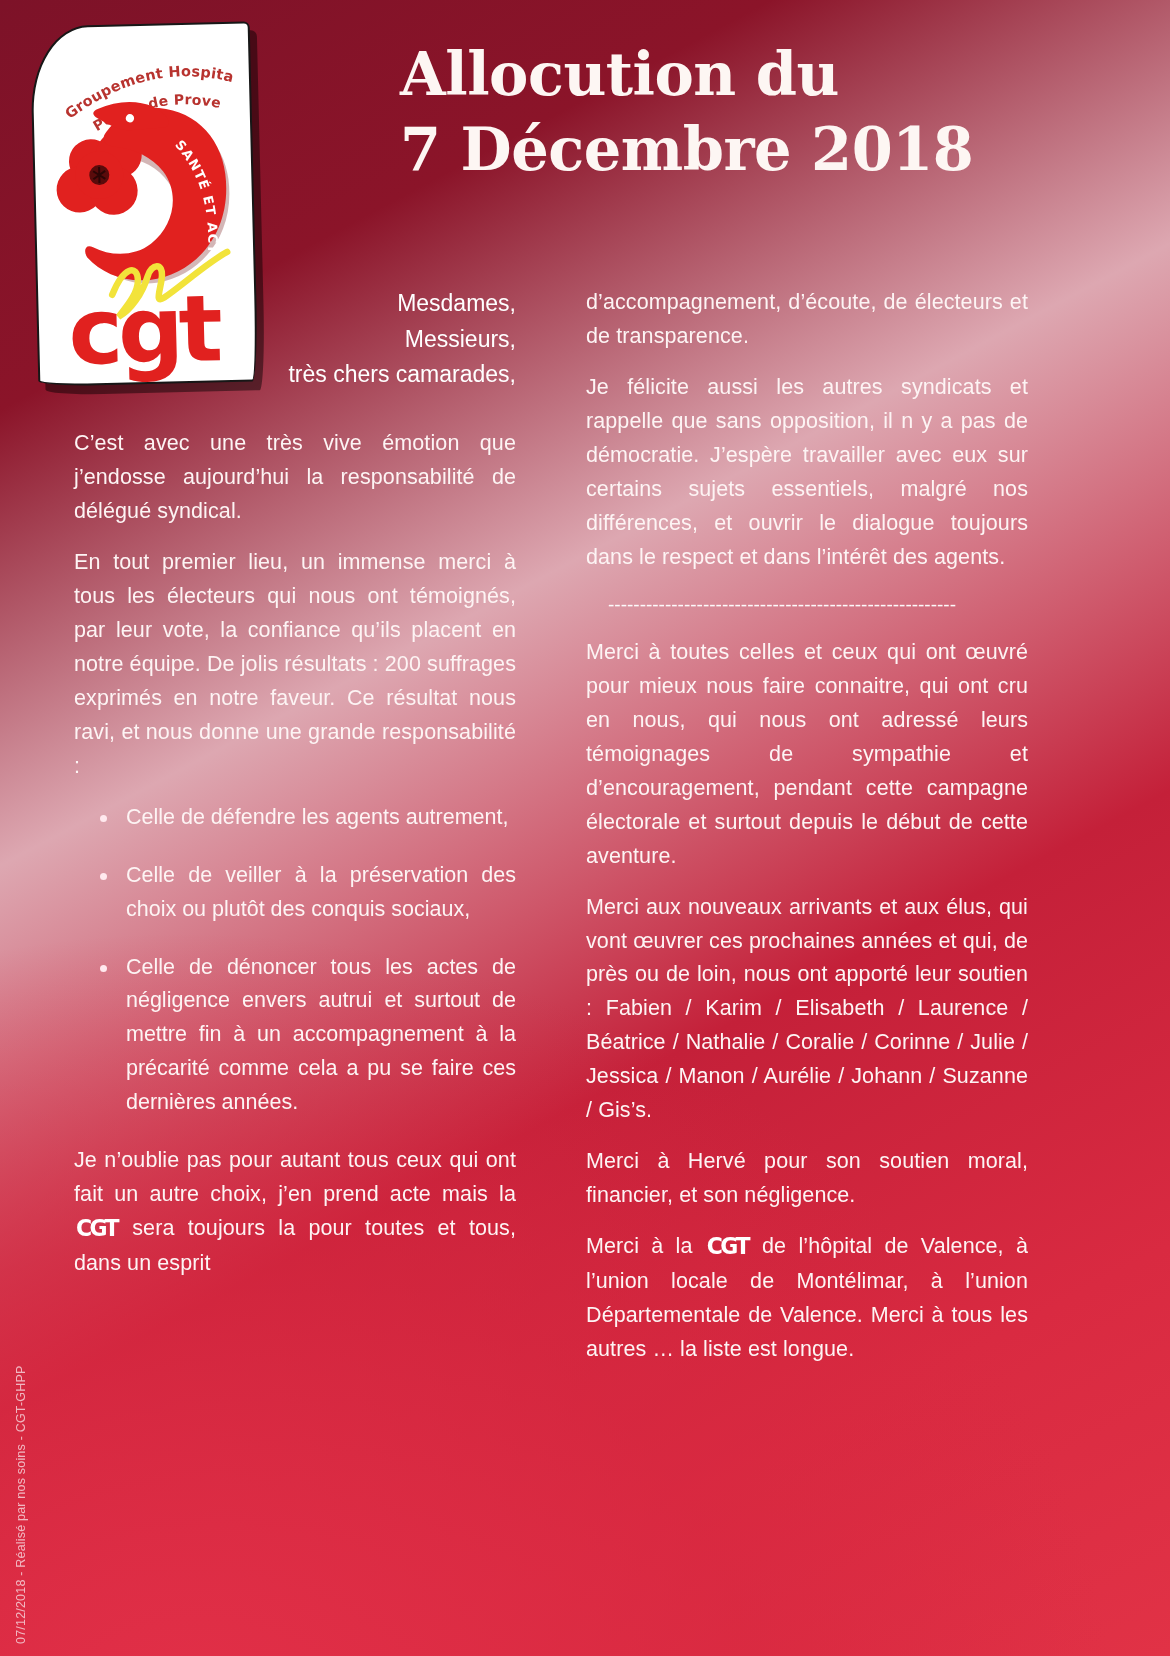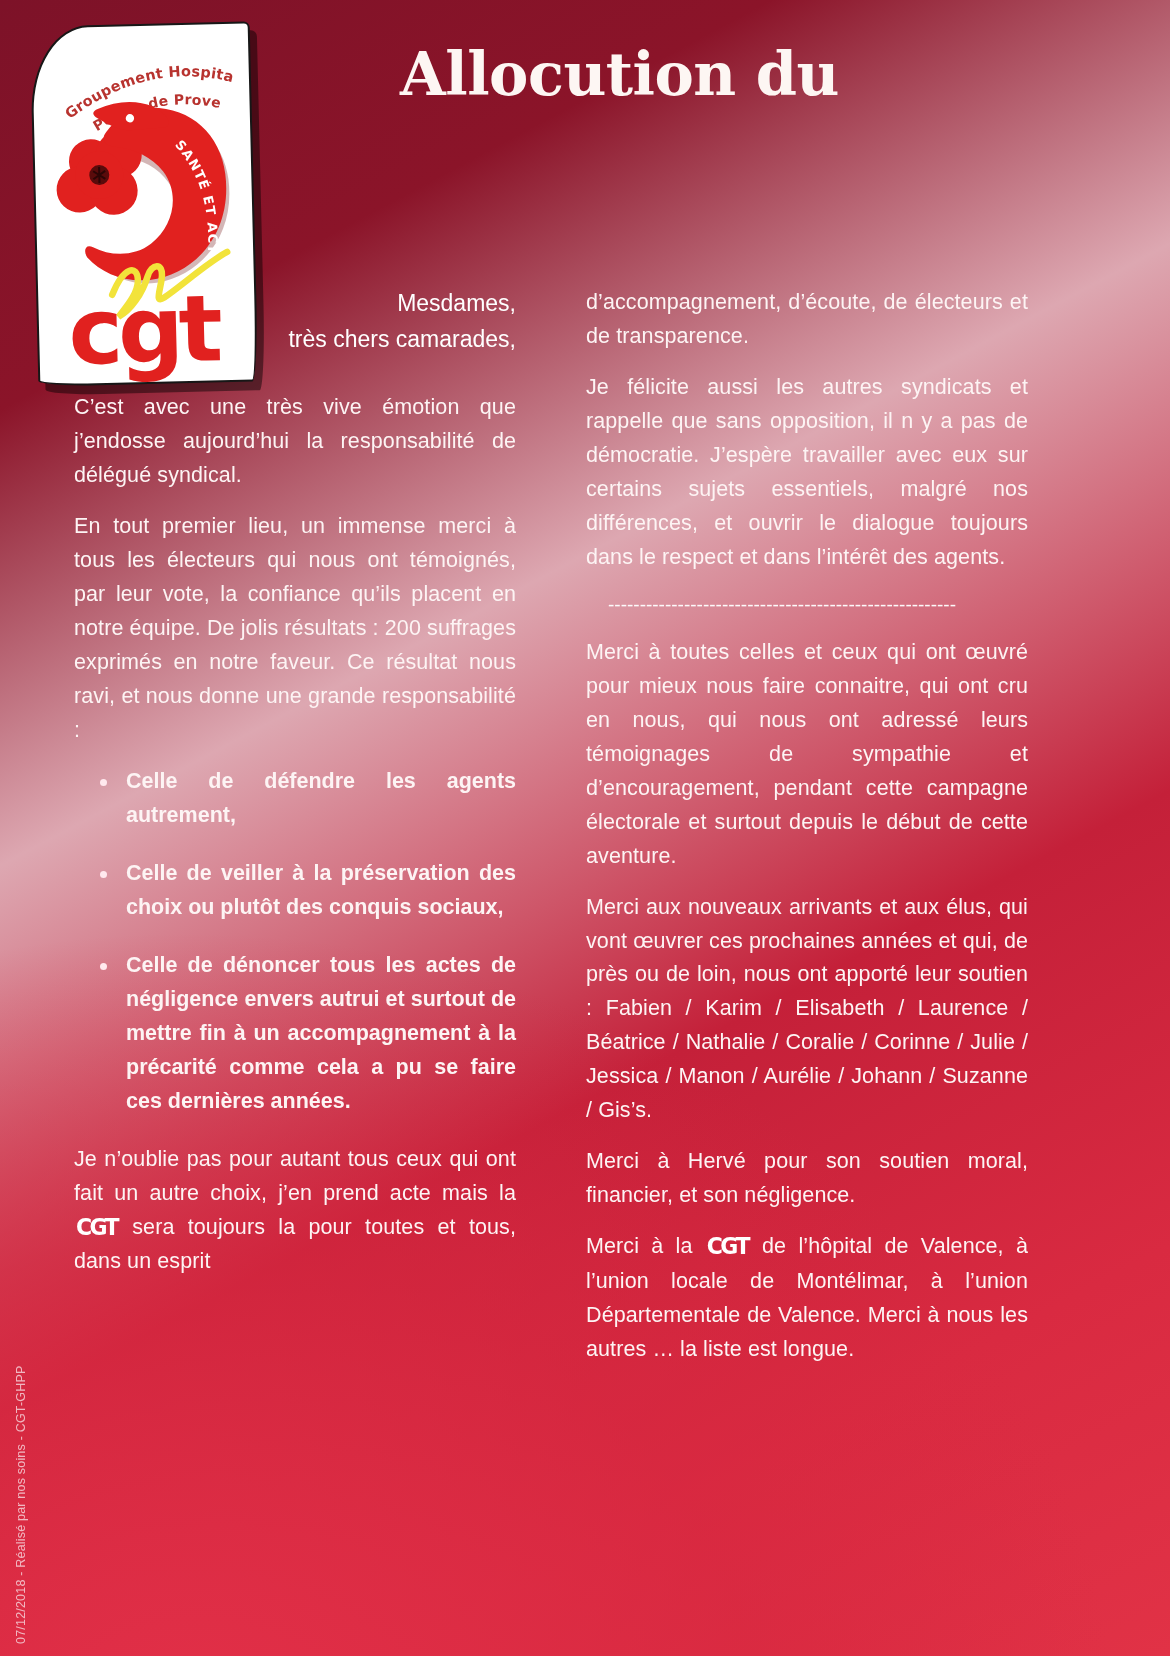--- a/index.html
+++ b/index.html
@@ -121,21 +121,21 @@
     margin: 3px 0 18px 0;
     padding: 0 0 0 52px;
     list-style: none;
   }
   ul.bullets > li {
     position: relative;
     margin: 0 0 24px 0;
     font-size: 21.5px;
     line-height: 1.58;
     text-align: justify;
-    font-weight: 700;
+    font-weight: 400;
     color: #fdf4f4;
   }
   ul.bullets > li::before {
     content: "";
     position: absolute;
     left: -26px;
     top: 14px;
     width: 7px;
     height: 7px;
     border-radius: 50%;
@@ -235,29 +235,31 @@
                      C114 238 126 236 124 252 C122 266 116 278 126 272 C142 262 170 238 190 228" fill="none" stroke="#f2e33a" stroke-width="6.5" stroke-linecap="round"></path>
           </g>
 
           <text x="104" y="336" font-family="DejaVu Sans, sans-serif" font-size="92" font-weight="900" fill="#e1211f" text-anchor="middle" letter-spacing="-5">cgt</text>
         </svg>
       </div>
     </div>
 
     <div class="title">
       <span class="l1">Allocution du</span>
+      <span class="l2">7 Décembre 2018</span>
     </div>
   </div>
 
   <div class="cols">
 
     <div class="col col-left">
 
       <div class="salutation">
         <span>Mesdames,</span>
+        <span>Messieurs,</span>
         <span>très chers camarades,</span>
       </div>
 
       <p class="body">C’est avec une très vive émotion que j’endosse aujourd’hui la responsabilité de délégué syndical.</p>
       <p class="body">En tout premier lieu, un immense merci à tous les électeurs qui nous ont témoignés, par leur vote, la confiance qu’ils placent en notre équipe. De jolis résultats : 200 suffrages exprimés en notre faveur.  Ce résultat nous ravi, et nous donne une grande responsabilité :</p>
 
       <ul class="bullets">
         <li>Celle de défendre les agents autrement,</li>
         <li>Celle de veiller à la préservation des choix ou plutôt des conquis sociaux,</li>
         <li>Celle de dénoncer tous les actes de négligence envers autrui et surtout de mettre fin à un accompagnement à la précarité comme cela a pu se faire ces dernières années.</li>
@@ -270,17 +272,17 @@
 
       <p class="body">d’accompagnement, d’écoute, de électeurs et de transparence.</p>
       <p class="body">Je félicite aussi les autres syndicats et rappelle que sans opposition, il n y a pas de démocratie. J’espère travailler avec eux sur certains sujets essentiels, malgré nos différences,   et ouvrir le dialogue toujours dans le respect et dans l’intérêt des agents.</p>
 
       <div class="divider">-------------------------------------------------------</div>
 
       <p class="body">Merci à toutes celles et ceux qui ont œuvré pour mieux nous faire connaitre, qui ont cru en nous, qui nous ont adressé leurs témoignages de sympathie et d’encouragement, pendant cette campagne électorale et surtout depuis le début de cette aventure.</p>
       <p class="body">Merci aux nouveaux arrivants et aux élus, qui vont œuvrer ces prochaines années et qui, de près ou de loin, nous ont apporté leur soutien : Fabien / Karim / Elisabeth / Laurence / Béatrice / Nathalie / Coralie / Corinne / Julie / Jessica / Manon / Aurélie / Johann / Suzanne / Gis’s.</p>
       <p class="body">Merci à Hervé pour son soutien moral, financier, et son négligence.</p>
 
-      <p class="body"><span>Merci à la </span><span class="cgt-mark">CGT</span><span> de l’hôpital de Valence, à l’union locale de Montélimar, à l’union Départementale de Valence. Merci à nous les autres … la liste est longue.</span></p>
+      <p class="body"><span>Merci à la </span><span class="cgt-mark">CGT</span><span> de l’hôpital de Valence, à l’union locale de Montélimar, à l’union Départementale de Valence. Merci à tous les autres … la liste est longue.</span></p>
     </div>
 
   </div>
 </div>
 
 </body></html>

